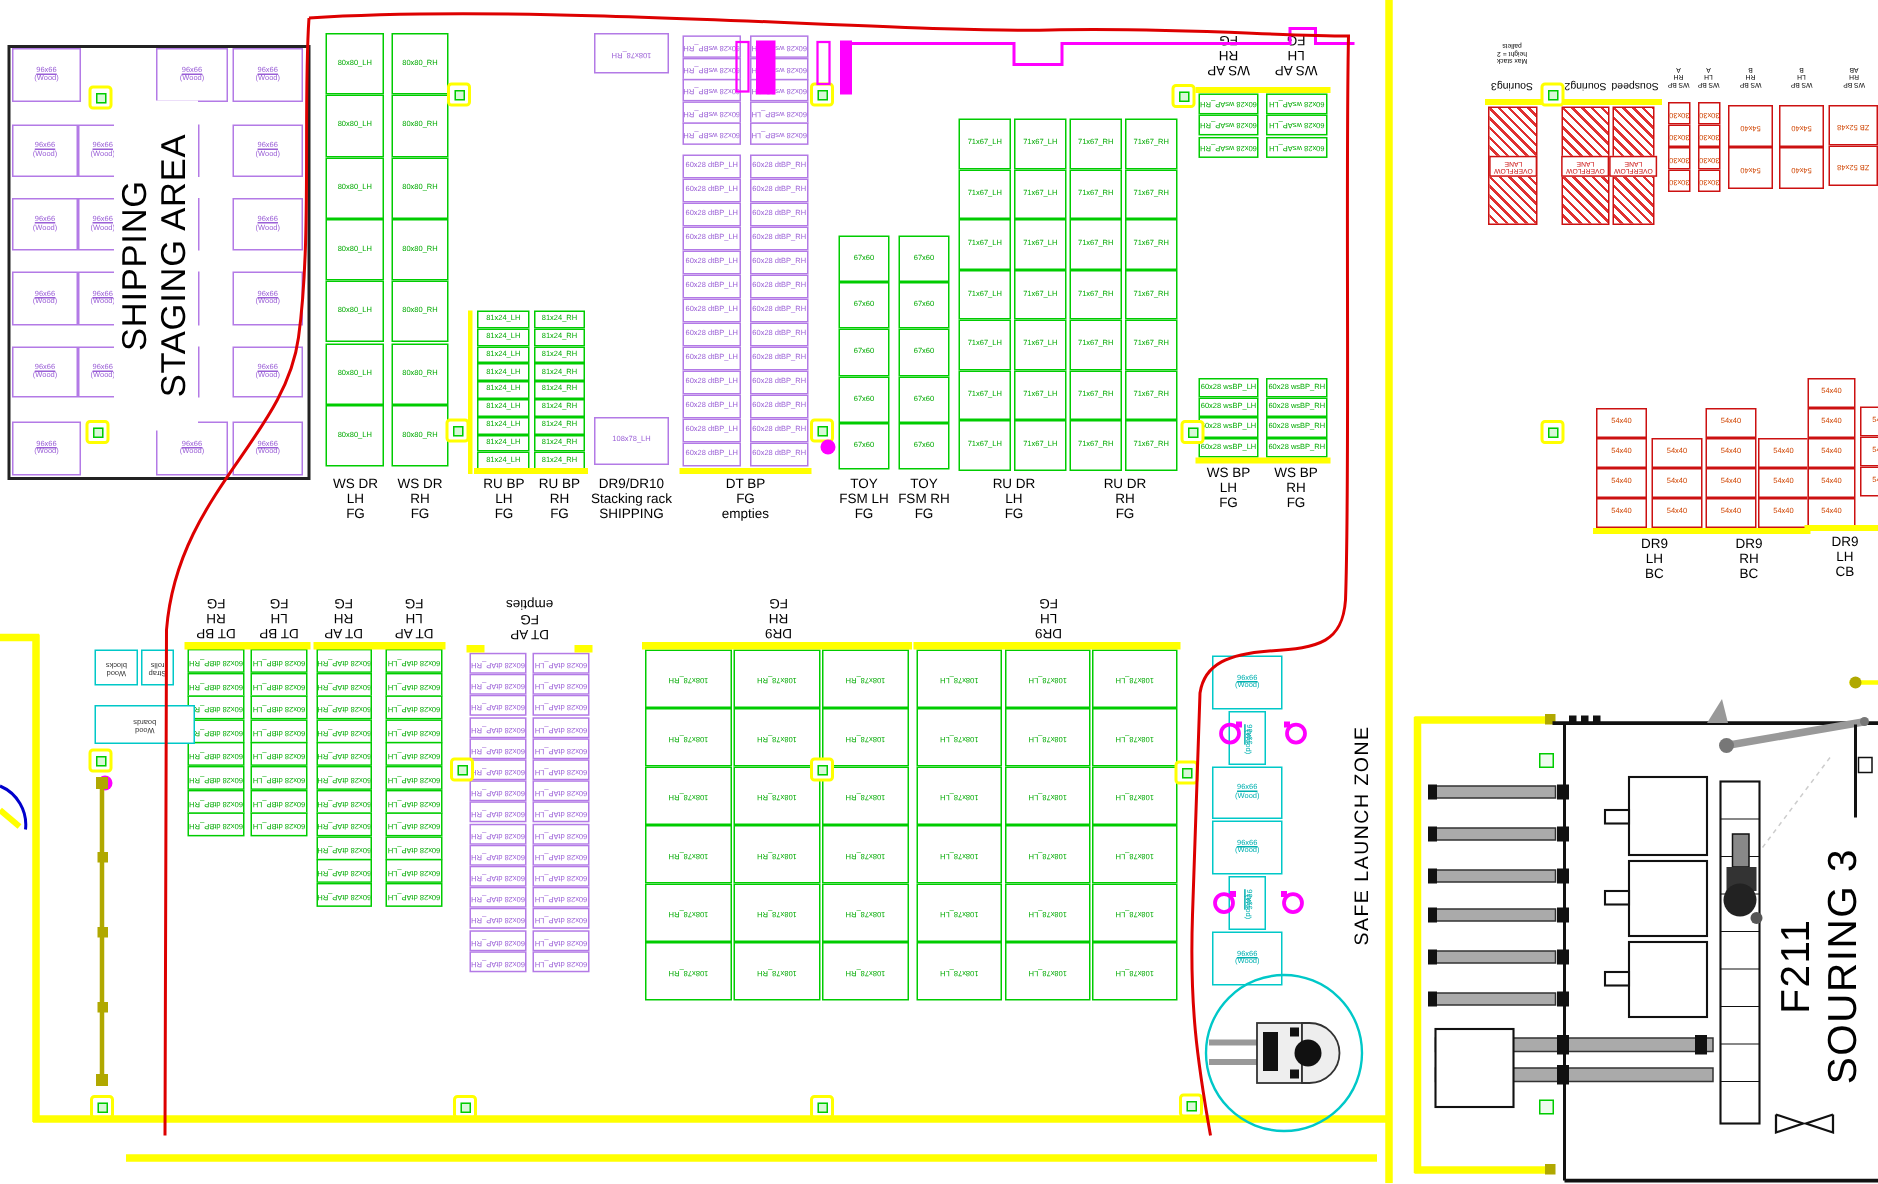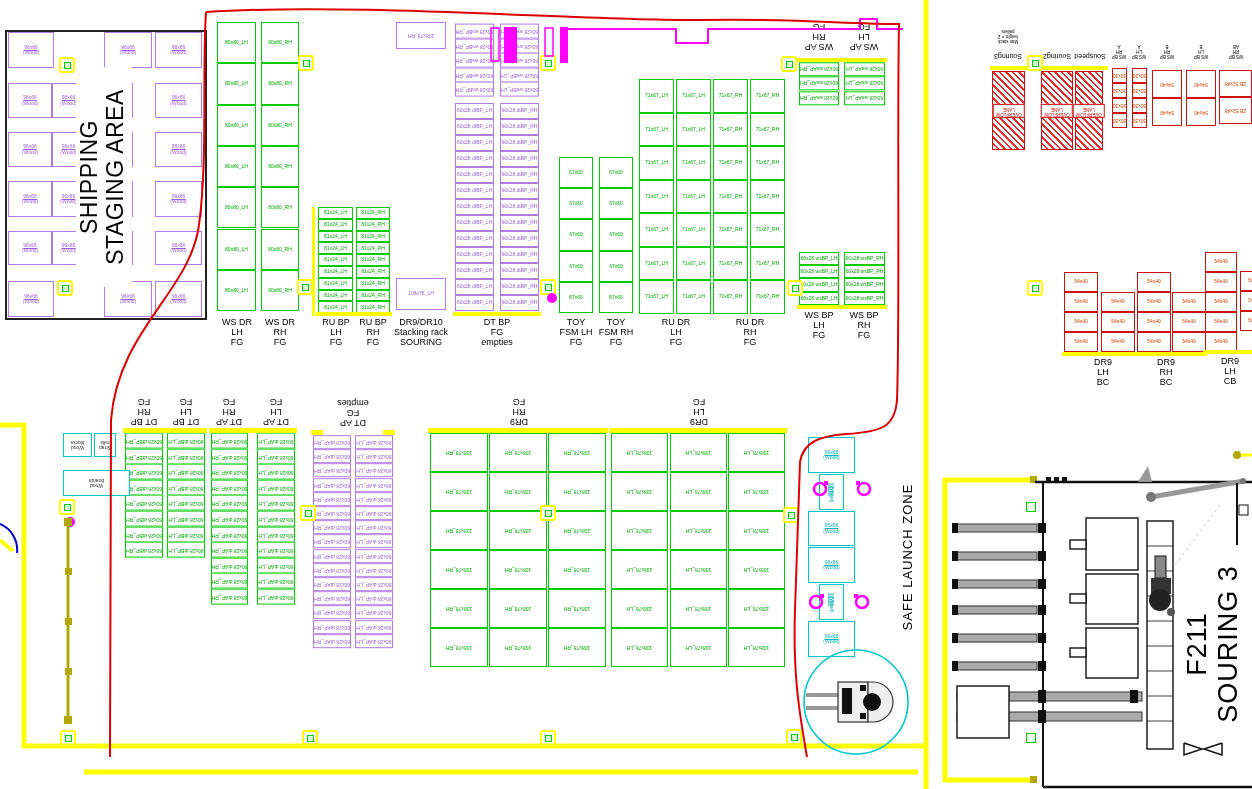--- a/index.html
+++ b/index.html
@@ -282,21 +282,21 @@
       <div class="strip" style="left: 316px; top: 312px; width: 76px; height: 4px;"></div>
       <div class="strip" style="left: 312px; top: 207px; width: 3px; height: 109px;"></div>
       <div class="cell p flipc" style="left: 396px; top: 22px; width: 50px; height: 27px;">
         <span>108x78_RH</span>
       </div>
       <div class="cell p" style="left: 396px; top: 278px; width: 50px; height: 32px;">
         <span>108x78_LH</span>
       </div>
       <div class="glabel" style="left: 376px; top: 317px;">DR9/DR10
 Stacking rack
-SOURING</div>
+SHIPPING</div>
       <div class="cell p flipc" style="left: 455px; top: 24px; width: 39px; height: 14.6px;">
         <span>60x28 wsBP_RH</span>
       </div>
       <div class="cell p flipc" style="left: 455px; top: 38.6px; width: 39px; height: 14.6px;">
         <span>60x28 wsBP_RH</span>
       </div>
       <div class="cell p flipc" style="left: 455px; top: 53.2px; width: 39px; height: 14.6px;">
         <span>60x28 wsBP_RH</span>
       </div>
       <div class="cell p flipc" style="left: 455px; top: 67.8px; width: 39px; height: 14.6px;">

